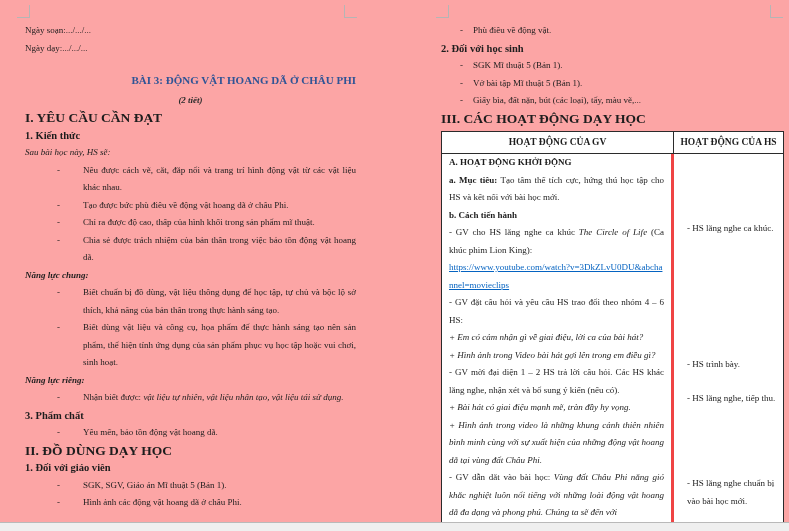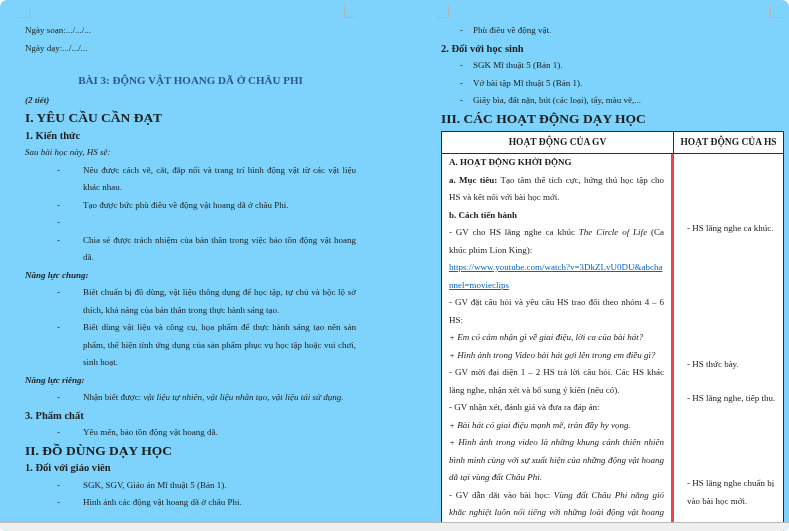--- a/index.html
+++ b/index.html
@@ -1,18 +1,18 @@
 <!DOCTYPE html>
 <html><head>
 <meta charset="utf-8">
 <style>
   * { margin:0; padding:0; box-sizing:border-box; }
   html,body { width:789px; height:531px; background:#ffffff; }
   body { font-family:"Liberation Serif","DejaVu Serif",serif; font-size:9px; color:#1d1d1d; }
-  .canvas { position:relative; width:789px; height:531px; background:#7dd3fc; overflow:hidden;border-radius:7px; }
+  .canvas { position:relative; width:789px; height:531px; background:#fca5a5; overflow:hidden; }
 
   
   .bottom-strip { position:absolute; left:0; top:522px; width:789px; height:9px;
                   background:#efefef; border-top:1px solid #b9b9b9; }
 
   
   .mark { position:absolute; width:13px; height:13px; }
   .mark.open-left  { border-right:1px solid #b5b5b5; border-bottom:1px solid #b5b5b5; }
   .mark.open-right { border-left:1px solid #b5b5b5;  border-bottom:1px solid #b5b5b5; }
 
@@ -20,22 +20,22 @@
 
   .page-left  { position:absolute; left:25px;  top:22px; width:331px; }
   .page-right { position:absolute; left:441px; top:22px; width:343px; }
 
   .b  { font-weight:bold; }
   .i  { font-style:italic; }
   .bi { font-weight:bold; font-style:italic; }
   .just { text-align:justify; }
 
   .doc-title { margin-top:14px; font-size:11px; font-weight:bold; color:#2F5496;
-               text-align:center; line-height:18px; }
-  .doc-subtitle { margin-top:3px; font-weight:bold; font-style:italic; text-align:left;
+               text-align:right; line-height:18px; }
+  .doc-subtitle { margin-top:3px; font-weight:bold; font-style:italic; text-align:center;
                   color:#2b2b2b; line-height:17px; }
   .sec-gap { }
 
   .bullet { display:flex; }
   .bullet .marker { flex:none; width:26px; }
   .bullet .btxt { flex:1; text-align:justify; }
   .page-right .bullet { padding-left:19px; }
   .page-right .bullet .marker { width:13px; }
 
   .page-left .bullet, .page-left p.plain { padding-left:32px; }
@@ -79,20 +79,21 @@
     <div class="bullet">
       <span class="marker">-</span>
       <span class="btxt">Nêu được cách vẽ, cắt, đắp nổi và trang trí hình động vật từ các vật liệu khác nhau.</span>
     </div>
     <div class="bullet">
       <span class="marker">-</span>
       <span class="btxt">Tạo được bức phù điêu về động vật hoang dã ở châu Phi.</span>
     </div>
     <div class="bullet">
       <span class="marker">-</span>
+      <span class="btxt">Chỉ ra được độ cao, thấp của hình khối trong sản phẩm mĩ thuật.</span>
     </div>
     <div class="bullet">
       <span class="marker">-</span>
       <span class="btxt">Chia sẻ được trách nhiệm của bản thân trong việc bảo tồn động vật hoang dã.</span>
     </div>
 
     <p class="bi">Năng lực chung:</p>
 
     <div class="bullet">
       <span class="marker">-</span>
@@ -157,28 +158,27 @@
         <div class="td-gv">
           <p class="b">A. HOẠT ĐỘNG KHỞI ĐỘNG</p>
           <p class="just"><span class="b">a. Mục tiêu: </span><span>Tạo tâm thế tích cực, hứng thú học tập cho HS và kết nối với bài học mới.</span></p>
           <p class="b">b. Cách tiến hành</p>
           <p class="just"><span>- GV cho HS lắng nghe ca khúc </span><span class="i">The Circle of Life</span><span> (Ca khúc phim Lion King):</span></p>
           <p><a class="doclink" href="#">https://www.youtube.com/watch?v=3DkZLvU0DU&amp;abchannel=movieclips</a></p>
           <p class="just">- GV đặt câu hỏi và yêu cầu HS trao đổi theo nhóm 4 – 6 HS:</p>
           <p class="i just">+ Em có cảm nhận gì về giai điệu, lời ca của bài hát?</p>
           <p class="i just">+ Hình ảnh trong Video bài hát gợi lên trong em điều gì?</p>
           <p class="just">- GV mời đại diện 1 – 2 HS trả lời câu hỏi. Các HS khác lắng nghe, nhận xét và bổ sung ý kiến (nếu có).</p>
-          <p class="just">- GV nhận xét, đánh giá và đưa ra đáp án:</p>
           <p class="i just">+ Bài hát có giai điệu mạnh mẽ, tràn đầy hy vọng.</p>
           <p class="i just">+ Hình ảnh trong video là những khung cảnh thiên nhiên bình minh cùng với sự xuất hiện của những động vật hoang dã tại vùng đất Châu Phi.</p>
           <p class="just"><span>- GV dẫn dắt vào bài học: </span><span class="i">Vùng đất Châu Phi nắng gió khắc nghiệt luôn nổi tiếng với những loài động vật hoang dã đa dạng và phong phú. Chúng ta sẽ đến với </span></p>
         </div>
         <div class="td-hs">
           <div class="hs-note" style="top:66px;">- HS lắng nghe ca khúc.</div>
-          <div class="hs-note" style="top:202px;">- HS thức bày.</div>
+          <div class="hs-note" style="top:202px;">- HS trình bày.</div>
           <div class="hs-note" style="top:236px;">- HS lắng nghe, tiếp thu.</div>
           <div class="hs-note wrap" style="top:321px;">- HS lắng nghe chuẩn bị vào bài học mới.</div>
         </div>
       </div>
     </div>
   </div>
 
   <div class="bottom-strip"></div>
 </div>
 

